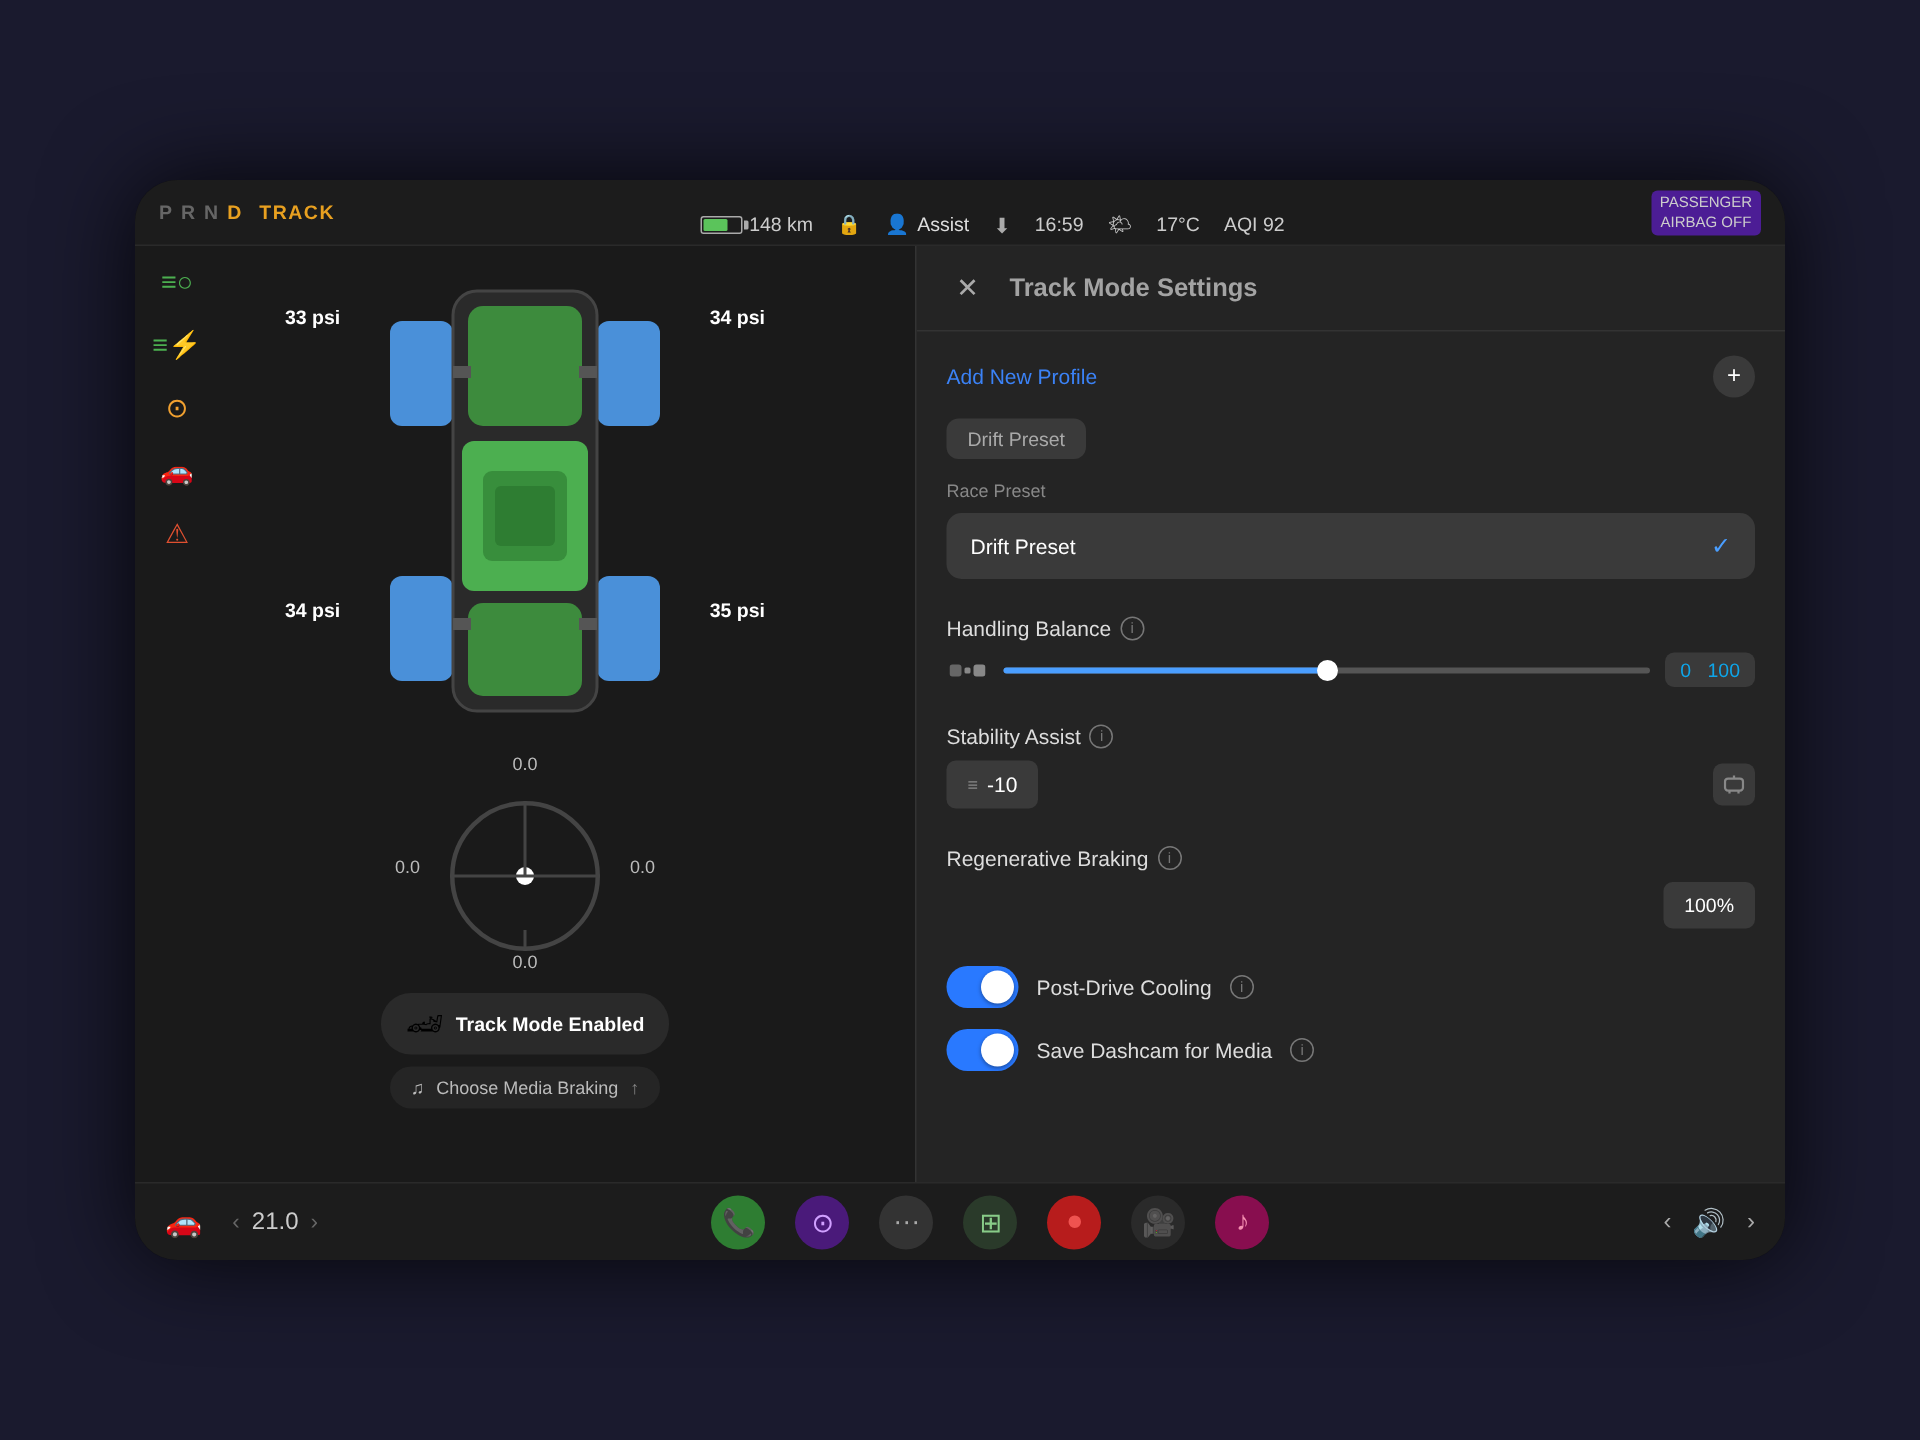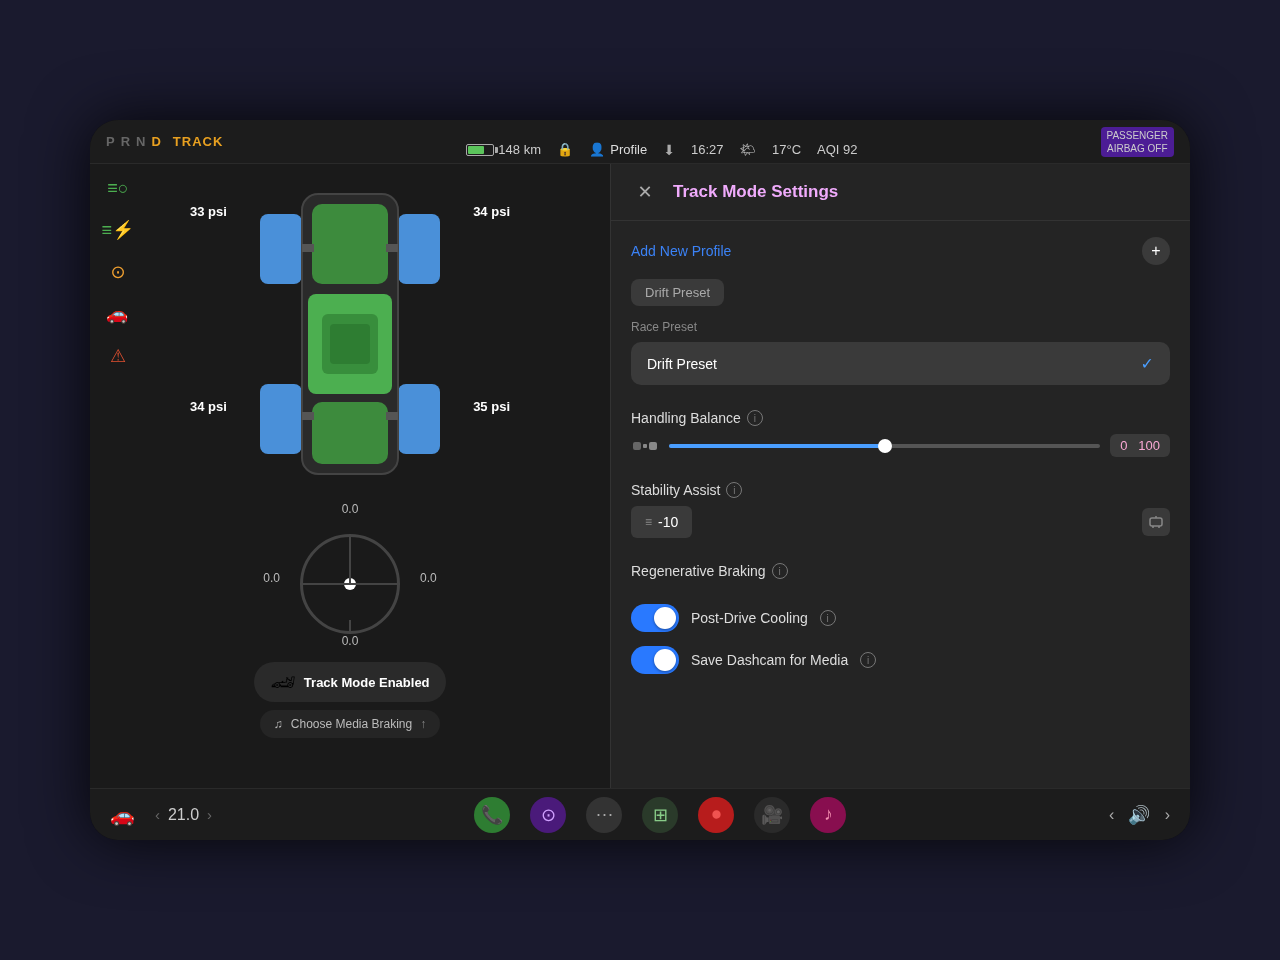--- a/index.html
+++ b/index.html
@@ -263,21 +263,21 @@
       display: flex;
       align-items: center;
       justify-content: center;
       cursor: pointer;
       color: #aaa;
       font-size: 18px;
     }
     .panel-title {
       font-size: 17px;
       font-weight: 600;
-      color: #f0abfc;
+      color: #a3a3a3;
     }
 
     .panel-body {
       padding: 16px 20px;
     }
 
     .add-profile-row {
       display: flex;
       align-items: center;
       justify-content: space-between;
@@ -392,21 +392,21 @@
       height: 14px;
       background: #fff;
       border-radius: 50%;
       cursor: pointer;
     }
     .slider-value-box {
       background: #3a3a3a;
       border-radius: 6px;
       padding: 4px 10px;
       font-size: 13px;
-      color: #f9a8d4;
+      color: #0ea5e9;
       min-width: 50px;
       text-align: right;
     }
 
     .stability-row {
       display: flex;
       align-items: center;
       gap: 10px;
     }
     .stability-value-box {
@@ -560,24 +560,24 @@
     <div class="status-center">
       <div class="battery-indicator">
         <div class="battery-bar">
           <div class="battery-fill"></div>
         </div>
         <span>148 km</span>
       </div>
       <span>🔒</span>
       <div class="profile-btn">
         <span>👤</span>
-        <span>Profile</span>
+        <span>Assist</span>
       </div>
       <span class="download-icon">⬇</span>
-      <span>16:27</span>
+      <span>16:59</span>
       <span>🌤</span>
       <span>17°C</span>
       <span>AQI 92</span>
     </div>
 
     <div class="passenger-badge">
       <div>PASSENGER</div>
       <div>AIRBAG OFF</div>
     </div>
   </div>
@@ -731,20 +731,23 @@
             </div>
           </div>
         </div>
 
         
         <div class="setting-row">
           <div class="setting-header">
             <span class="setting-name">Regenerative Braking</span>
             <div class="info-icon">i</div>
           </div>
+          <div class="regen-row">
+            <div class="regen-value-box">100%</div>
+          </div>
         </div>
 
         
         <div class="toggle-row">
           <div class="toggle-switch">
             <div class="toggle-thumb"></div>
           </div>
           <span class="toggle-label">Post-Drive Cooling</span>
           <div class="info-icon">i</div>
         </div>

